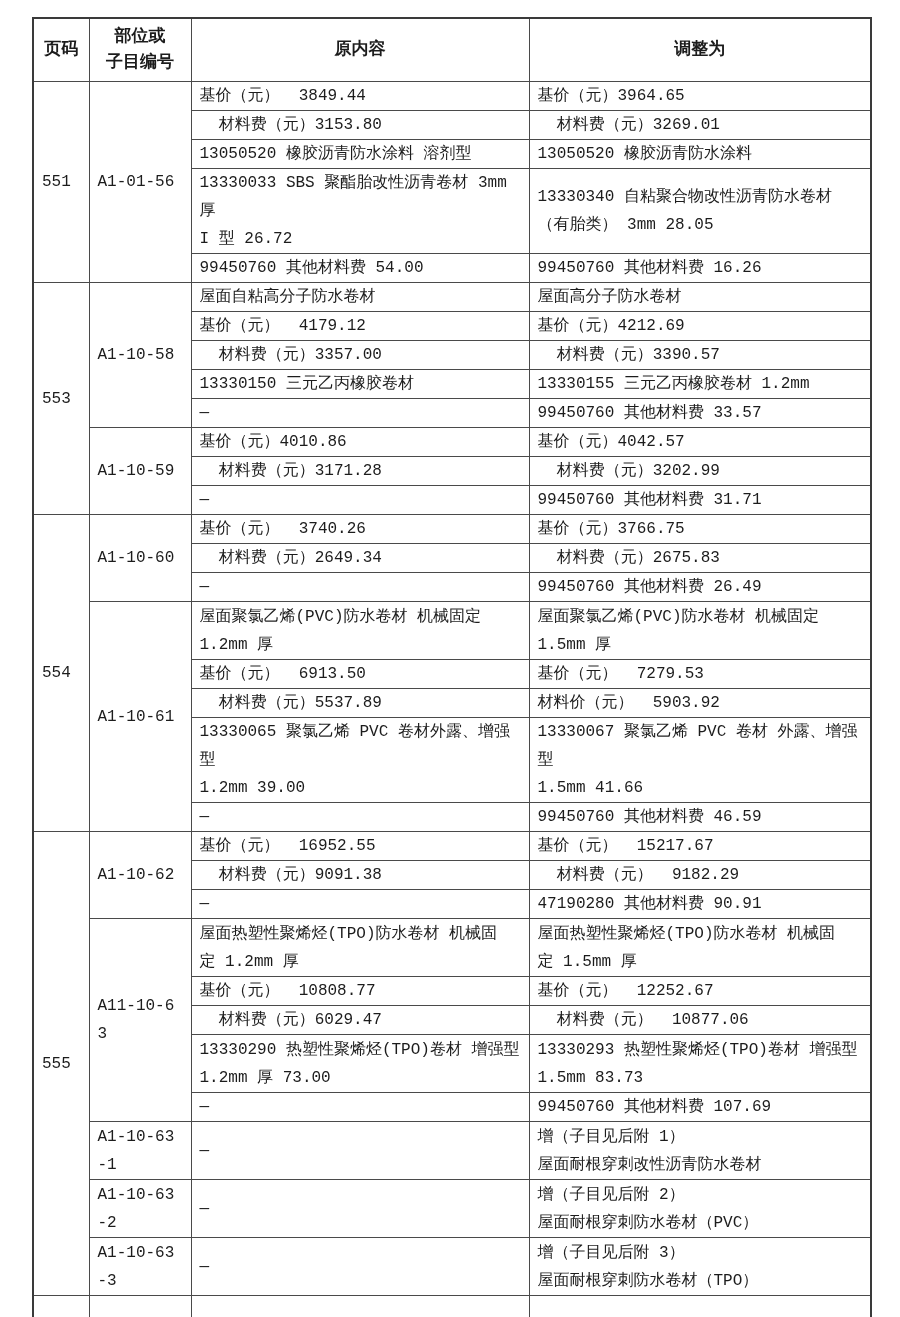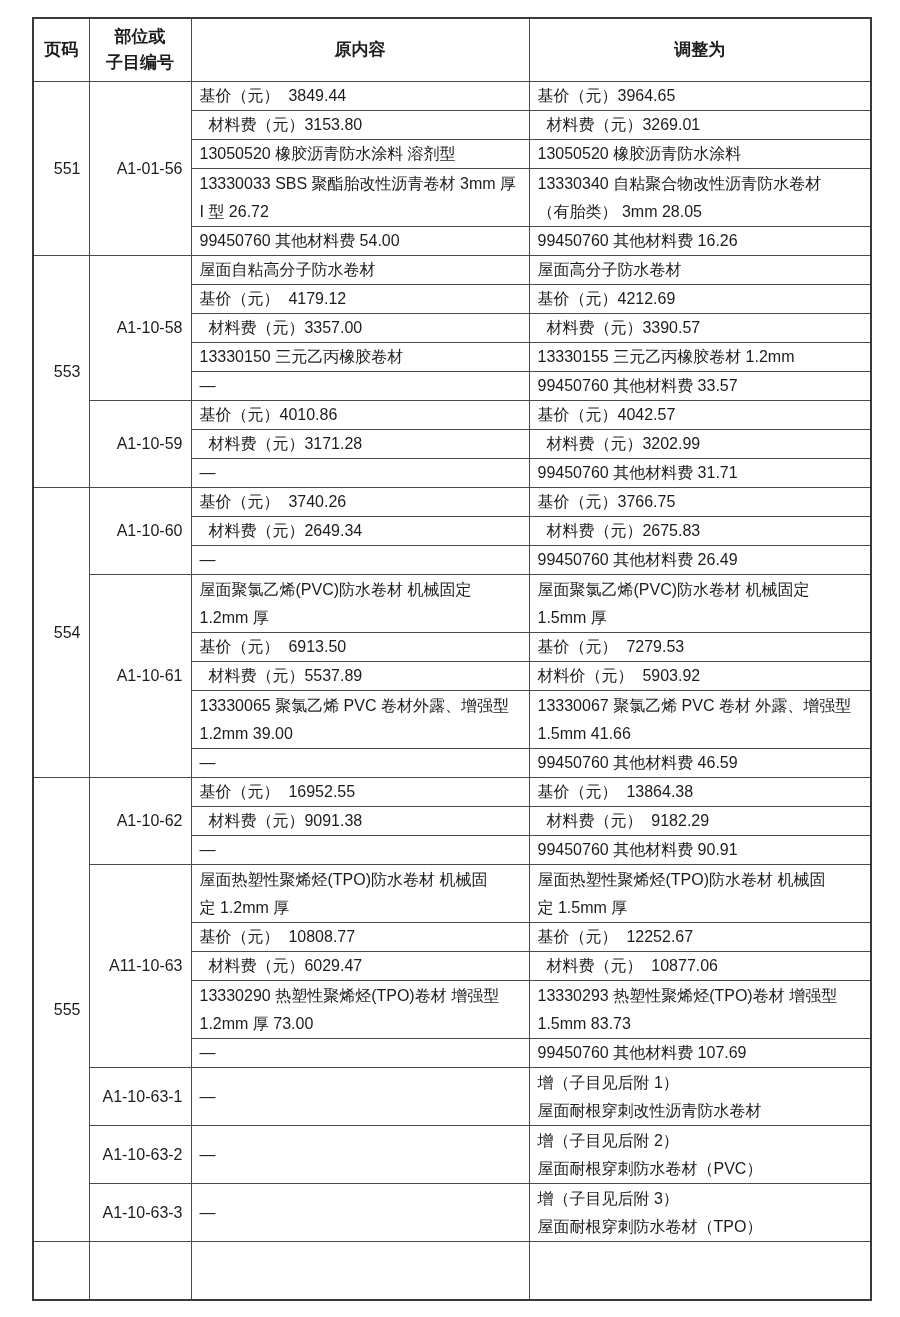--- a/index.html
+++ b/index.html
@@ -1,21 +1,21 @@
 <!DOCTYPE html>
 <html><head>
 <meta charset="utf-8">
 <style>
   html, body { margin: 0; padding: 0; background: #ffffff; }
   .page {
     position: relative;
     width: 900px;
     height: 1317px;
     background: #ffffff;
-    font-family: Liberation Sans, sans-serif;
+    font-family: Liberation Mono, monospace;
     color: #1c1c1c;
   }
   table.adjust-table {
     position: absolute;
     top: 17px;
     left: 32px;
     width: 838px;
     border-collapse: collapse;
     table-layout: fixed;
     border: 2px solid #3a3a3a;
@@ -33,21 +33,21 @@
   tr.hdr td {
     height: 62px;
     text-align: center;
     font-weight: bold;
     font-size: 17px;
     line-height: 26px;
     padding: 0 2px;
   }
   tr.s { height: 29px; }
   tr.d { height: 58px; }
-  td.pc, td.ic { text-align: right; padding: 0 2px; }
+  td.pc, td.ic { text-align: left; padding: 0 2px; }
   td.cc { text-align: left; }
 </style>
 </head>
 <body>
 
 <div class="page">
   <table class="adjust-table">
     <colgroup>
       <col style="width:56px">
       <col style="width:102px">
@@ -164,29 +164,29 @@
     </tr>
     <tr class="s">
       <td class="cc">—</td>
       <td class="cc">99450760 其他材料费 46.59</td>
     </tr>
 
     <tr class="s">
       <td class="pc" rowspan="11">555</td>
       <td class="ic" rowspan="3">A1-10-62</td>
       <td class="cc">基价（元）  16952.55</td>
-      <td class="cc">基价（元）  13864.38</td>
+      <td class="cc">基价（元）  15217.67</td>
     </tr>
     <tr class="s">
       <td class="cc">  材料费（元）9091.38</td>
       <td class="cc">  材料费（元）  9182.29</td>
     </tr>
     <tr class="s">
       <td class="cc">—</td>
-      <td class="cc">99450760 其他材料费 90.91</td>
+      <td class="cc">47190280 其他材料费 90.91</td>
     </tr>
 
     <tr class="d">
       <td class="ic" rowspan="5">A11-10-63</td>
       <td class="cc">屋面热塑性聚烯烃(TPO)防水卷材 机械固
 定 1.2mm 厚</td>
       <td class="cc">屋面热塑性聚烯烃(TPO)防水卷材 机械固
 定 1.5mm 厚</td>
     </tr>
     <tr class="s">

